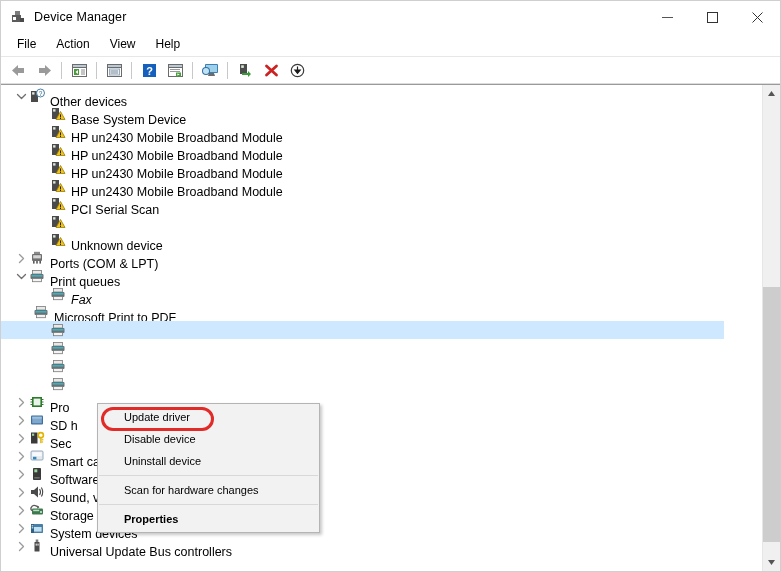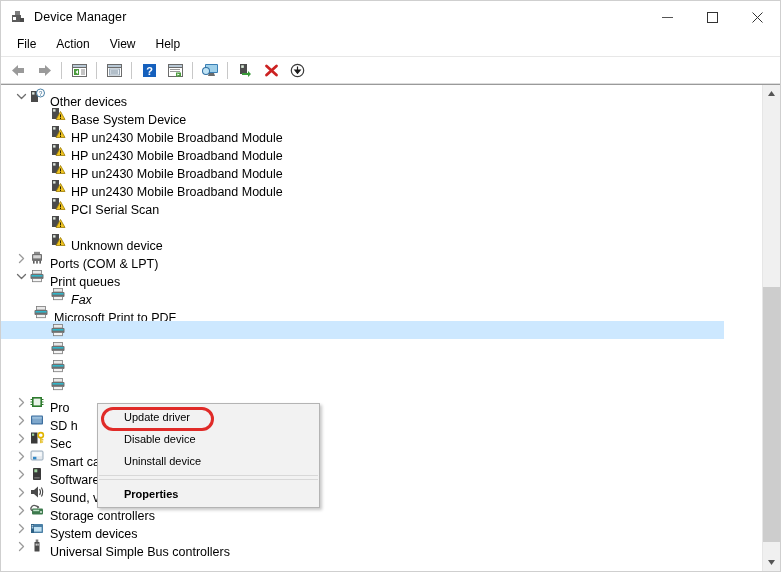--- a/index.html
+++ b/index.html
@@ -684,21 +684,21 @@
             <svg width="11" height="11" viewBox="0 0 11 11">
               <path d="M3.5 1.5 L7.5 5.5 L3.5 9.5" fill="none" stroke="#9a9a9a" stroke-width="1.3" stroke-linecap="round" stroke-linejoin="round"></path>
             </svg>
           </div>
           <span class="ticon"><svg width="16" height="16" viewBox="0 0 16 16">
               <rect x="5.5" y="4" width="5" height="9.5" rx="0.6" fill="#4a4a4a"></rect>
               <rect x="6.7" y="1.5" width="2.6" height="2.6" fill="#7a7a7a"></rect>
               <rect x="6.6" y="5.6" width="1.3" height="2" fill="#d8d8d8"></rect>
               <rect x="8.4" y="5.6" width="1.3" height="2" fill="#d8d8d8"></rect>
             </svg></span>
-          <span class="label">Universal Simple Bus controllers</span>
+          <span class="label">Universal Update Bus controllers</span>
         </div>
       </div>
 
     <div class="scrollbar">
       <div class="sb-arrow">
         <svg width="9" height="7" viewBox="0 0 9 7">
             <path d="M4.5 1 L8 6 L1 6 Z" fill="#555"></path>
           </svg>
       </div>
       <div class="sb-track">
@@ -709,20 +709,21 @@
             <path d="M4.5 6 L1 1 L8 1 Z" fill="#555"></path>
           </svg>
       </div>
     </div>
 
     <div class="ctxmenu" id="ctxmenu">
         <div class="ctx-item">Update driver</div>
         <div class="ctx-item">Disable device</div>
         <div class="ctx-item">Uninstall device</div>
         <div class="ctx-sep"></div>
+        <div class="ctx-item">Scan for hardware changes</div>
         <div class="ctx-sep"></div>
         <div class="ctx-item bold">Properties</div>
       </div>
     <div class="red-ring" style="left: 100px; top: 322px; border-color: rgb(224, 43, 40);"></div>
   </div>
 
 
 </div>
 
 </body></html>

